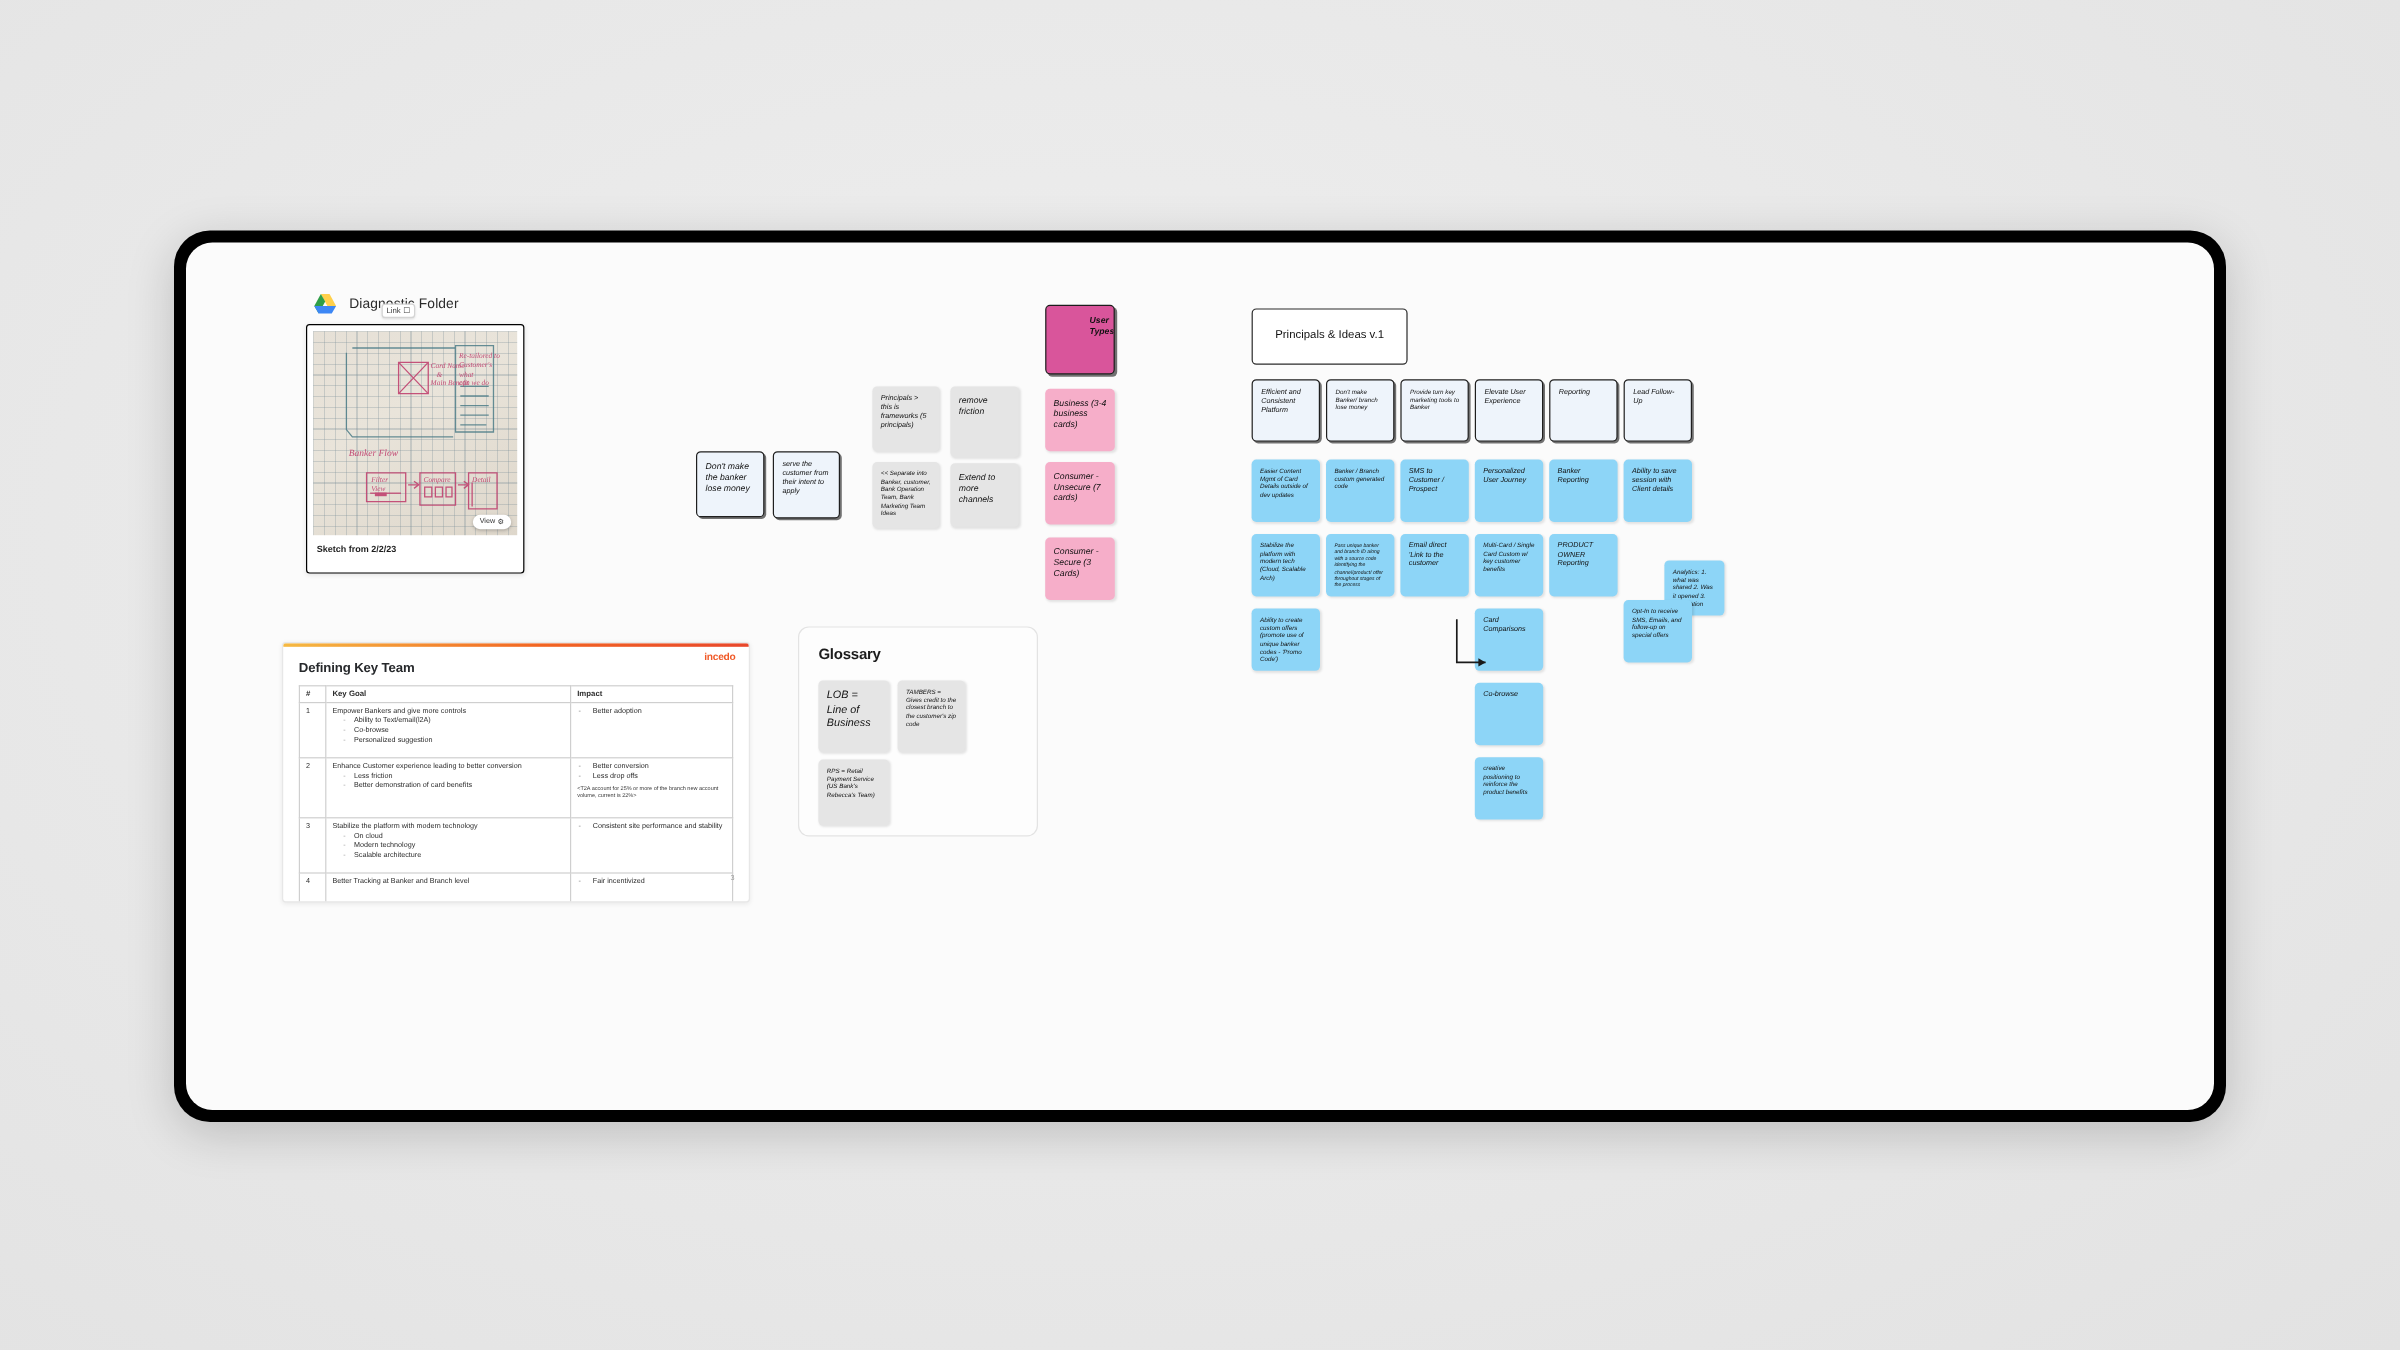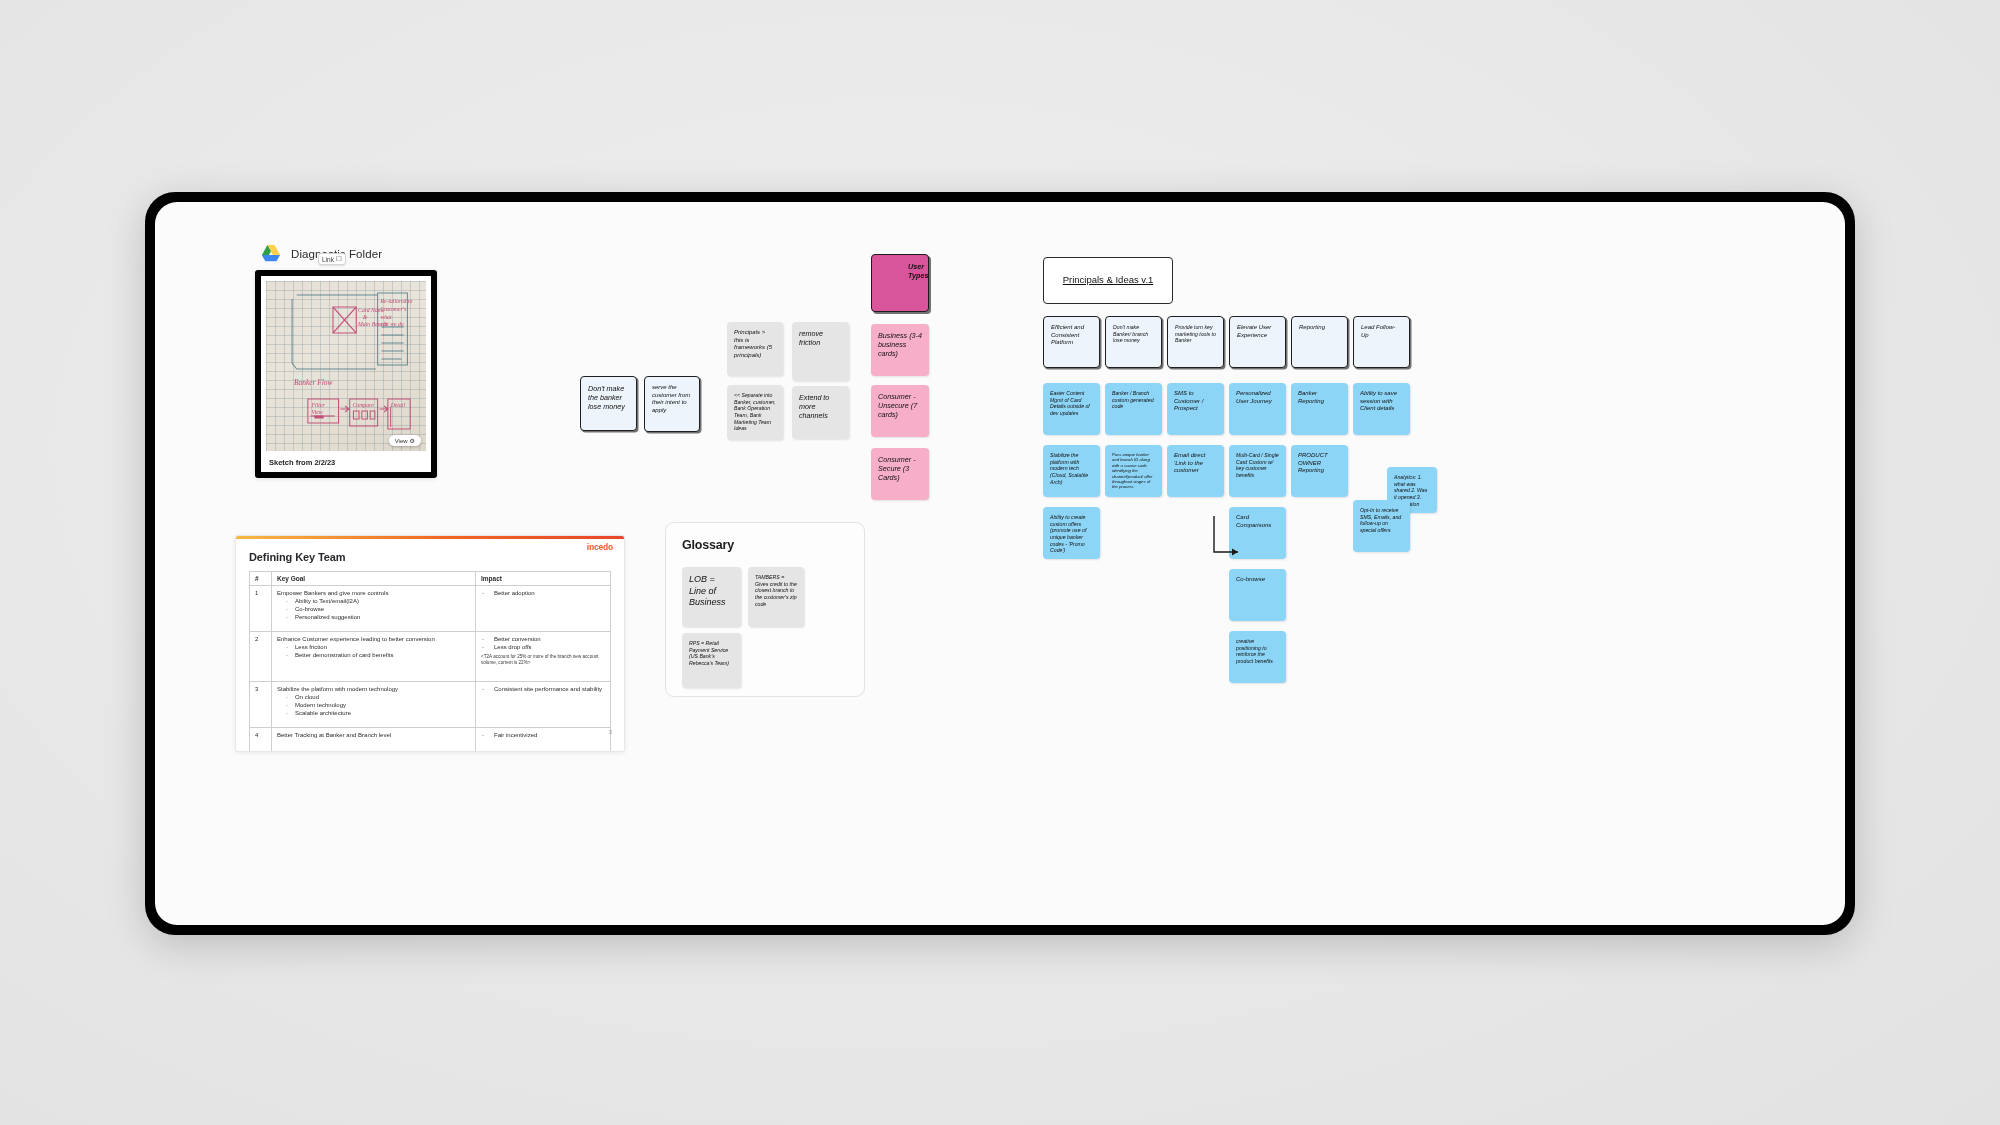--- a/index.html
+++ b/index.html
@@ -39,21 +39,21 @@
     position: absolute; left: 58px; top: 9px;
     font-size: 6.5px; color: #3c3c3c; background: #fff;
     border: 1px solid #d4d4d4; border-radius: 3px;
     padding: 1px 3px 1px 3px; display: flex; gap: 2px; align-items: center;
     box-shadow: 0 1px 2px rgba(0,0,0,.12);
   }
 
   
   #sketch-card {
     left: 100px; top: 68px; width: 182px; height: 208px;
-    background: #fff; border: 6px solid #000000; border-radius: 3px;
+    background: #fff; border: 1px solid #000000; border-radius: 3px;
     box-shadow: 0 1px 4px rgba(0,0,0,.10);
     overflow: hidden;
   }
   #sketch-photo {
     position: relative; margin: 5px 5px 0 5px; height: 170px;
     background:
       repeating-linear-gradient(to right, rgba(120,140,150,.30) 0 1px, transparent 1px 9px),
       repeating-linear-gradient(to bottom, rgba(120,140,150,.30) 0 1px, transparent 1px 9px),
       linear-gradient(150deg, #e6e0d6 0%, #e9e4da 40%, #ded7cb 100%);
     overflow: hidden;
@@ -299,21 +299,21 @@
   <div class="note yellow t-sm" style="left:572px;top:120px;width:56px;height:54px;">Principals &gt; this is frameworks (5 principals)</div>
   <div class="note yellow t-md" style="left:637px;top:120px;width:57px;height:59px;">remove friction</div>
   <div class="note yellow t-xs" style="left:572px;top:183px;width:56px;height:55px;">&lt;&lt; Separate into Banker, customer, Bank Operation Team, Bank Marketing Team Ideas</div>
   <div class="note yellow t-md" style="left:637px;top:184px;width:57px;height:53px;">Extend to more channels</div>
 
   <div class="note pink-dark t-md" style="left:716px;top:52px;width:58px;height:58px;padding-left:36px;">User Types</div>
   <div class="note pink t-md" style="left:716px;top:122px;width:58px;height:52px;">Business (3-4 business cards)</div>
   <div class="note pink t-md" style="left:716px;top:183px;width:58px;height:52px;">Consumer - Unsecure (7 cards)</div>
   <div class="note pink t-md" style="left:716px;top:246px;width:58px;height:52px;">Consumer - Secure (3 Cards)</div>
 
-  <div class="note outline-plain" style="left:888px;top:55px;width:130px;height:47px;font-size:9.5px;text-decoration:underline;">Principals &amp; Ideas v.1</div>
+  <div class="note outline-plain" style="left:888px;top:55px;width:130px;height:47px;font-size:9.5px;">Principals &amp; Ideas v.1</div>
 
   <div id="ideas-grid">
         <div class="note outline" style="left: 888px; top: 114px; width: 57px; height: 52px; font-size: 6px;">Efficient and Consistent Platform</div>
         <div class="note blue" style="left: 888px; top: 181px; width: 57px; height: 52px; font-size: 5.2px;">Easier Content Mgmt of Card Details outside of dev updates</div>
         <div class="note blue" style="left: 888px; top: 243px; width: 57px; height: 52px; font-size: 5.2px;">Stabilize the platform with modern tech (Cloud, Scalable Arch)</div>
         <div class="note blue" style="left: 888px; top: 305px; width: 57px; height: 52px; font-size: 5.2px;">Ability to create custom offers (promote use of unique banker codes - 'Promo Code')</div>
         <div class="note outline" style="left: 950px; top: 114px; width: 57px; height: 52px; font-size: 5.2px;">Don't make Banker/ branch lose money</div>
         <div class="note blue" style="left: 950px; top: 181px; width: 57px; height: 52px; font-size: 5.2px;">Banker / Branch custom generated code</div>
         <div class="note blue" style="left: 950px; top: 243px; width: 57px; height: 52px; font-size: 4.2px;">Pass unique banker and branch ID along with a source code identifying the channel/product/ offer throughout stages of the process</div>
         <div class="note outline" style="left: 1012px; top: 114px; width: 57px; height: 52px; font-size: 5.2px;">Provide turn key marketing tools to Banker</div>

